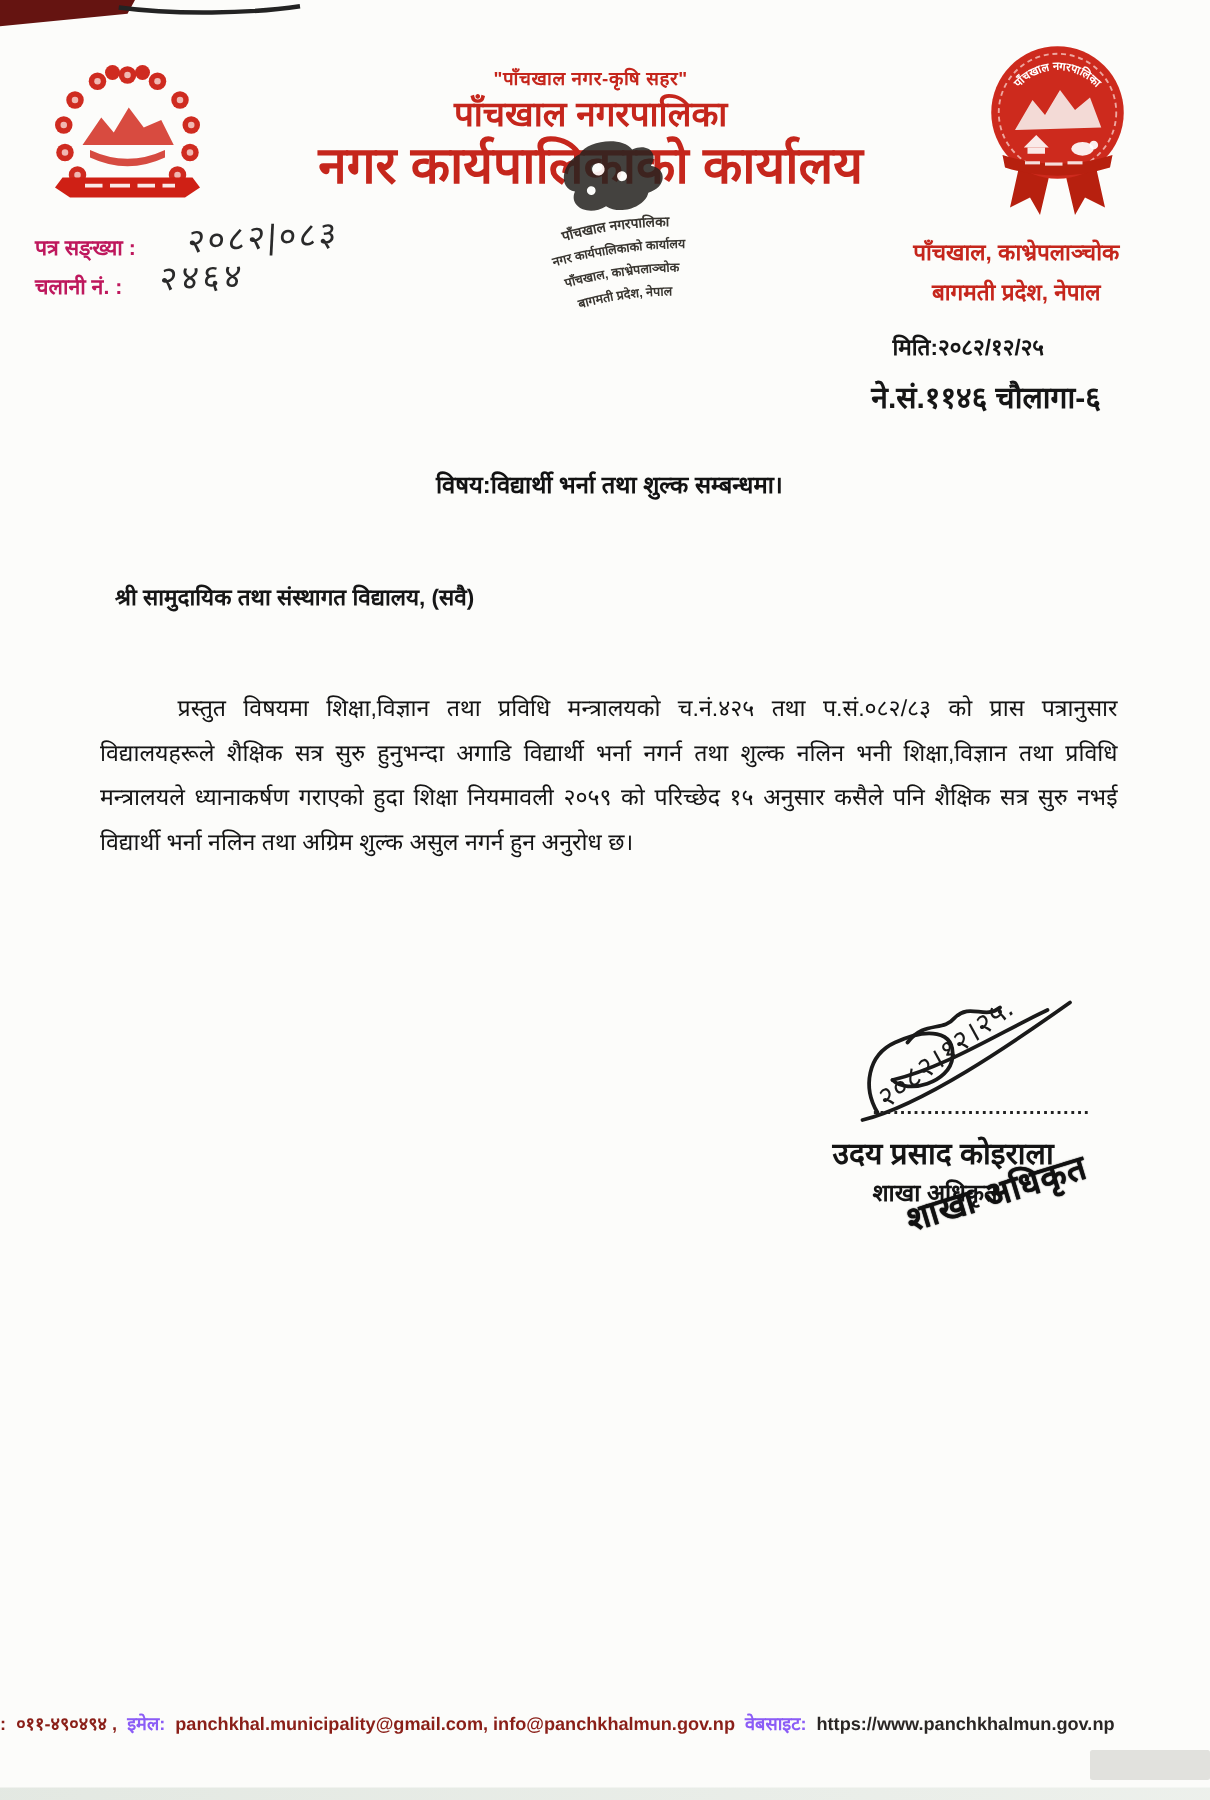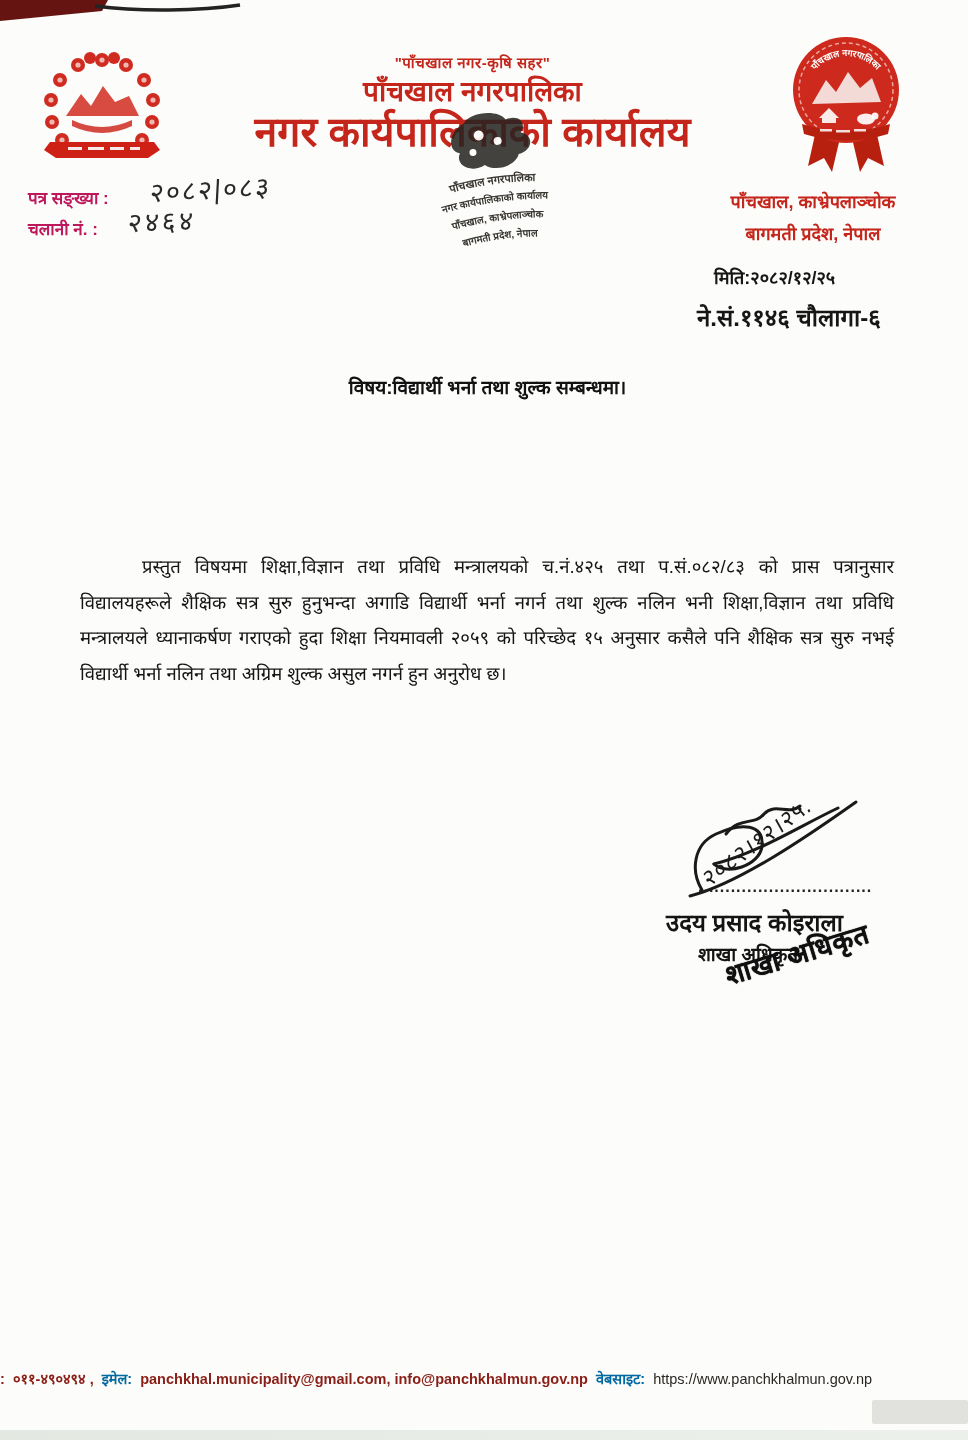--- a/index.html
+++ b/index.html
@@ -37,22 +37,22 @@
   
   .sig-svg{left:660px;top:792px;}
   .sig-date{left:712px;top:862px;font-size:23px;color:#1a1a1a;transform:rotate(-37deg) skewX(-8deg);transform-origin:left bottom;letter-spacing:1px;white-space:nowrap;}
   .sig-dots{left:698px;top:878px;font-size:16px;font-weight:bold;color:#222;letter-spacing:1px;}
   .sig-name{left:652px;top:905px;width:205px;text-align:center;font-size:24px;font-weight:bold;color:#141414;}
   .sig-title{left:652px;top:941px;width:192px;text-align:center;font-size:19px;font-weight:bold;color:#141414;}
   .sig-stamp{left:731px;top:956px;font-size:27px;font-weight:bold;color:#101010;transform:rotate(-17deg);transform-origin:left bottom;letter-spacing:1px;text-shadow:0 0 1px #000;white-space:nowrap;}
   
   .footer{top:1368px;left:-12px;width:1010px;font-size:14.5px;white-space:nowrap;}
   .footer .maroon{color:#8a1f18;font-weight:600;margin-right:4px;}
-  .footer .redlbl{color:#0369a1;font-weight:bold;margin-right:4px;}
-  .footer .dark{color:#2a2624;font-weight:400;}
+  .footer .redlbl{color:#8b5cf6;font-weight:bold;margin-right:4px;}
+  .footer .dark{color:#2a2624;font-weight:700;}
   
   .corner-svg{left:0;top:0;}
   .bottom-band{left:0;bottom:0;width:968px;height:10px;background:linear-gradient(to right,#dfe5de,#eaeee9);opacity:.85;}
   .bottom-patch{right:0;bottom:16px;width:96px;height:24px;background:#d9dad6;opacity:.8;border-radius:2px;}
   .wm{left:33px;top:1360px;display:flex;align-items:center;z-index:6;pointer-events:none;}
   .wm-box{width:58px;height:45px;border-radius:9px;background:rgba(158,158,158,.78);color:#fff;font-weight:bold;font-size:25px;display:flex;align-items:center;justify-content:center;letter-spacing:1px;}
   .wm-text{margin-left:12px;font-size:34px;color:rgba(128,128,128,.55);letter-spacing:.5px;}
   .stampline{font-weight:bold;fill:#2b2822;}
 </style>
 </head>
@@ -160,20 +160,21 @@
   <div class="abs addr-block">
     <div>पाँचखाल, काभ्रेपलाञ्चोक</div>
     <div>बागमती प्रदेश, नेपाल</div>
   </div>
   <div class="abs date-line">मिति:२०८२/१२/२५</div>
   <div class="abs era-line">ने.सं.११४६ चौलागा-६</div>
 
   <div class="abs subject">विषय:विद्यार्थी भर्ना तथा शुल्क सम्बन्धमा।</div>
 
   <div class="abs addressee">
+    <div>श्री सामुदायिक तथा संस्थागत विद्यालय, (सवै)</div>
   </div>
 
   <div class="abs body-par">प्रस्तुत विषयमा शिक्षा,विज्ञान तथा प्रविधि मन्त्रालयको च.नं.४२५ तथा प.सं.०८२/८३ को प्रास पत्रानुसार विद्यालयहरूले शैक्षिक सत्र सुरु हुनुभन्दा अगाडि विद्यार्थी भर्ना नगर्न तथा शुल्क नलिन भनी शिक्षा,विज्ञान तथा प्रविधि मन्त्रालयले ध्यानाकर्षण गराएको हुदा शिक्षा नियमावली २०५९ को परिच्छेद १५ अनुसार कसैले पनि शैक्षिक सत्र सुरु नभई विद्यार्थी भर्ना नलिन तथा अग्रिम शुल्क असुल नगर्न हुन अनुरोध छ।</div>
 
   <svg class="abs sig-svg" width="210" height="120" viewBox="0 0 210 120">
     <g stroke="#1a1a1a" stroke-width="3" fill="none" stroke-linecap="round">
       <path d="M 42,98 C 30,78 34,52 56,42 C 82,30 104,32 102,54 C 100,74 66,84 54,72"></path>
       <path d="M 66,42 C 80,24 94,34 104,22 C 116,10 128,24 140,14"></path>
       <path d="M 30,104 C 78,92 148,44 196,10"></path>
       <path d="M 54,72 C 96,62 140,34 178,16"></path>

